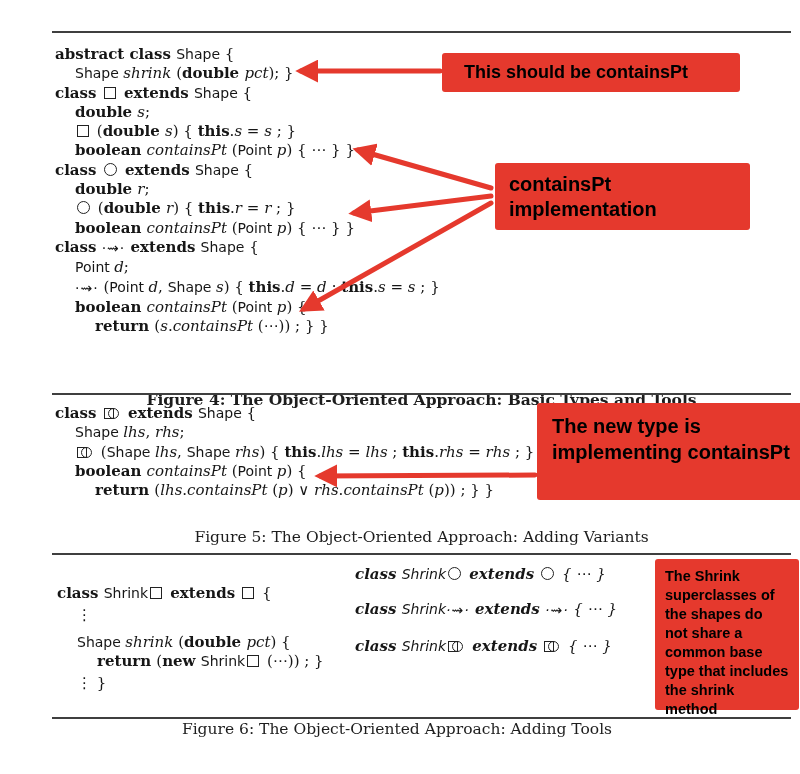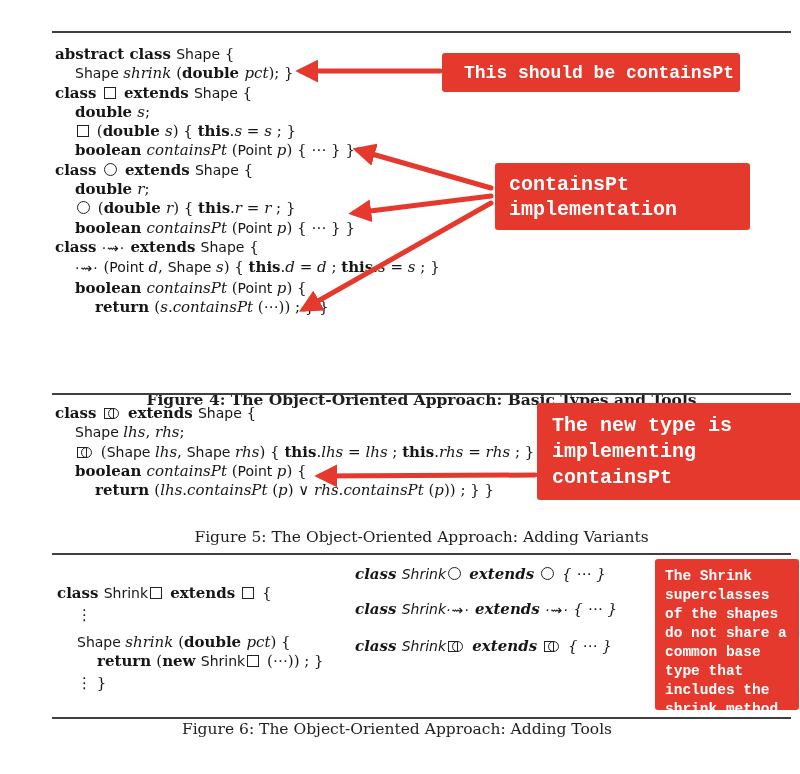--- a/index.html
+++ b/index.html
@@ -40,22 +40,22 @@
   .sym-union .u-sq{left:0;width:10px;height:11px;border:1.4px solid #222;}
   .sym-union .u-ci{left:4px;width:11px;height:11px;border:1.4px solid #222;border-radius:50%;}
   .sym-arrow{font-family:"DejaVu Sans",sans-serif;font-size:14px;letter-spacing:1px;}
 
   .caption{position:absolute;font-size:15.5px;text-align:center;color:#1d1d1d;}
   #caption4{left:25px;width:739px;top:390px;font-weight:bold;}
   #caption5{left:25px;width:739px;top:528px;}
   #caption6{left:25px;width:690px;top:720px;}
 
   .note{
-    position:absolute;background:var(--accent);color:#ffffff;
-    font-family:Liberation Mono, monospace;font-weight:bold;
+    position:absolute;background:var(--accent);color:#000000;
+    font-family:Liberation Sans, sans-serif;font-weight:bold;
     border-radius:3px;box-sizing:border-box;
   }
   #note1{left:415px;top:53px;width:298px;height:39px;font-size:18px;
          display:flex;align-items:center;padding-left:22px;}
   #note2{left:468px;top:163px;width:255px;height:67px;font-size:20px;line-height:25px;
          padding:9px 14px;}
   #note3{left:510px;top:403px;width:272px;height:97px;font-size:20px;line-height:26px;
          padding:10px 15px;}
   #note4{left:628px;top:559px;width:144px;height:151px;font-size:14.5px;line-height:19px;
          padding:8px 10px;}
@@ -74,20 +74,21 @@
       <div class="code-line" style="padding-left: 20px;"><span class="tok-type">Shape </span><span class="tok-id">shrink </span><span class="tok-pl">(</span><span class="tok-kw">double </span><span class="tok-id">pct</span><span class="tok-pl">); }</span></div>
       <div class="code-line" style="padding-left: 0px;"><span class="tok-kw">class </span><span class="sym sym-square"></span><span class="tok-kw"> extends </span><span class="tok-type">Shape</span><span class="tok-pl"> {</span></div>
       <div class="code-line" style="padding-left: 20px;"><span class="tok-kw">double </span><span class="tok-id">s</span><span class="tok-pl">;</span></div>
       <div class="code-line" style="padding-left: 20px;"><span class="sym sym-square"></span><span class="tok-pl"> (</span><span class="tok-kw">double </span><span class="tok-id">s</span><span class="tok-pl">) { </span><span class="tok-kw">this</span><span class="tok-pl">.</span><span class="tok-id">s</span><span class="tok-pl"> = </span><span class="tok-id">s</span><span class="tok-pl"> ; }</span></div>
       <div class="code-line" style="padding-left: 20px;"><span class="tok-kw">boolean </span><span class="tok-id">containsPt </span><span class="tok-pl">(</span><span class="tok-type">Point </span><span class="tok-id">p</span><span class="tok-pl">) { ⋯ } }</span></div>
       <div class="code-line" style="padding-left: 0px;"><span class="tok-kw">class </span><span class="sym sym-circle"></span><span class="tok-kw"> extends </span><span class="tok-type">Shape</span><span class="tok-pl"> {</span></div>
       <div class="code-line" style="padding-left: 20px;"><span class="tok-kw">double </span><span class="tok-id">r</span><span class="tok-pl">;</span></div>
       <div class="code-line" style="padding-left: 20px;"><span class="sym sym-circle"></span><span class="tok-pl"> (</span><span class="tok-kw">double </span><span class="tok-id">r</span><span class="tok-pl">) { </span><span class="tok-kw">this</span><span class="tok-pl">.</span><span class="tok-id">r</span><span class="tok-pl"> = </span><span class="tok-id">r</span><span class="tok-pl"> ; }</span></div>
       <div class="code-line" style="padding-left: 20px;"><span class="tok-kw">boolean </span><span class="tok-id">containsPt </span><span class="tok-pl">(</span><span class="tok-type">Point </span><span class="tok-id">p</span><span class="tok-pl">) { ⋯ } }</span></div>
       <div class="code-line" style="padding-left: 0px;"><span class="tok-kw">class </span><span class="sym sym-arrow">·⇝·</span><span class="tok-kw"> extends </span><span class="tok-type">Shape</span><span class="tok-pl"> {</span></div>
+      <div class="code-line" style="padding-left: 20px;"><span class="tok-type">Point </span><span class="tok-id">d</span><span class="tok-pl">;</span></div>
       <div class="code-line" style="padding-left: 20px;"><span class="sym sym-arrow">·⇝·</span><span class="tok-pl"> (</span><span class="tok-type">Point </span><span class="tok-id">d</span><span class="tok-pl">, </span><span class="tok-type">Shape </span><span class="tok-id">s</span><span class="tok-pl">) { </span><span class="tok-kw">this</span><span class="tok-pl">.</span><span class="tok-id">d</span><span class="tok-pl"> = </span><span class="tok-id">d</span><span class="tok-pl"> ; </span><span class="tok-kw">this</span><span class="tok-pl">.</span><span class="tok-id">s</span><span class="tok-pl"> = </span><span class="tok-id">s</span><span class="tok-pl"> ; }</span></div>
       <div class="code-line" style="padding-left: 20px;"><span class="tok-kw">boolean </span><span class="tok-id">containsPt </span><span class="tok-pl">(</span><span class="tok-type">Point </span><span class="tok-id">p</span><span class="tok-pl">) {</span></div>
       <div class="code-line" style="padding-left: 40px;"><span class="tok-kw">return </span><span class="tok-pl">(</span><span class="tok-id">s</span><span class="tok-pl">.</span><span class="tok-id">containsPt </span><span class="tok-pl">(⋯)) ; } }</span></div>
     </div>
 
   <div class="caption" id="caption4">Figure 4: The Object-Oriented Approach: Basic Types and Tools</div>
 
   <div class="rule" id="rule2"></div>
 
   <div class="code-block" id="fig5-code">

